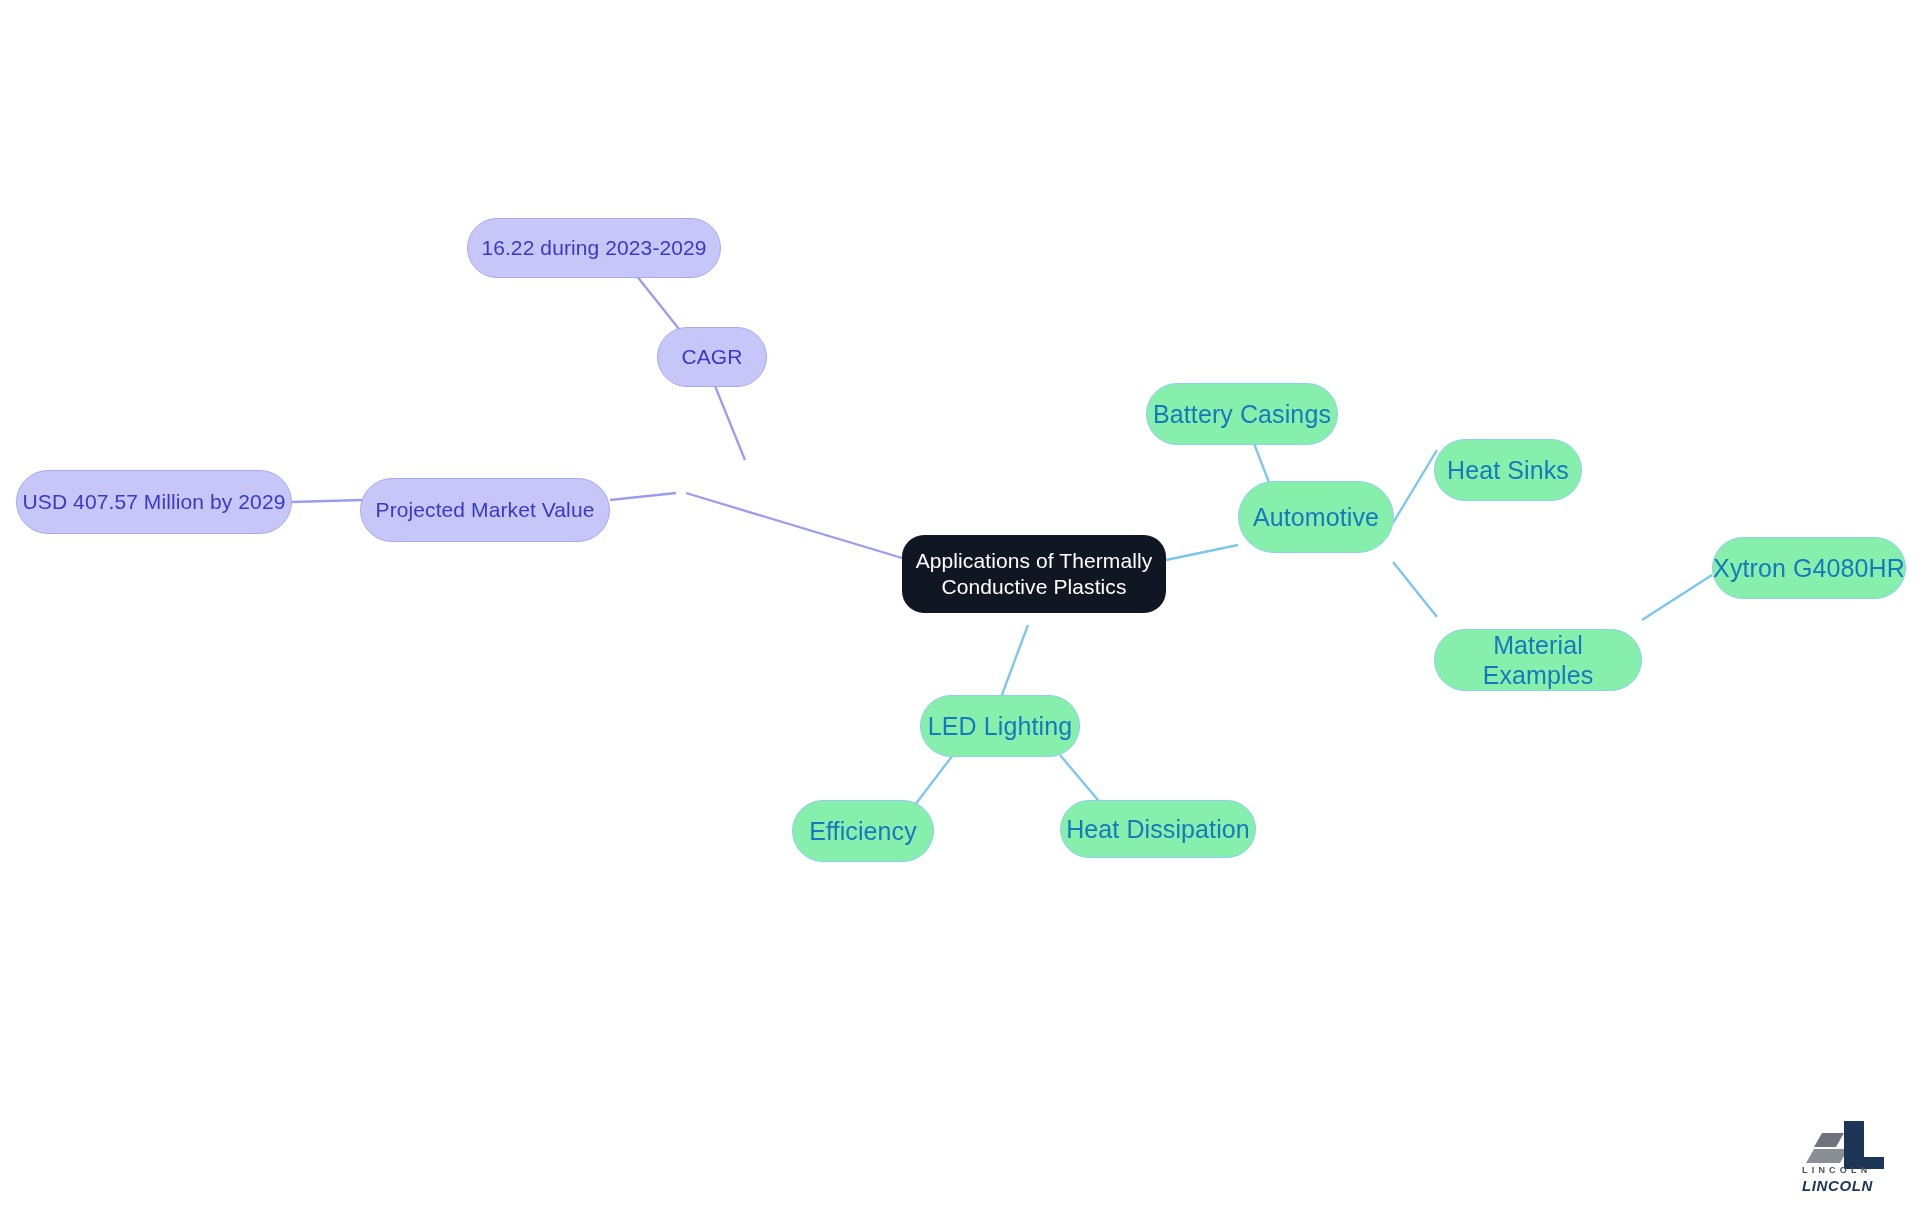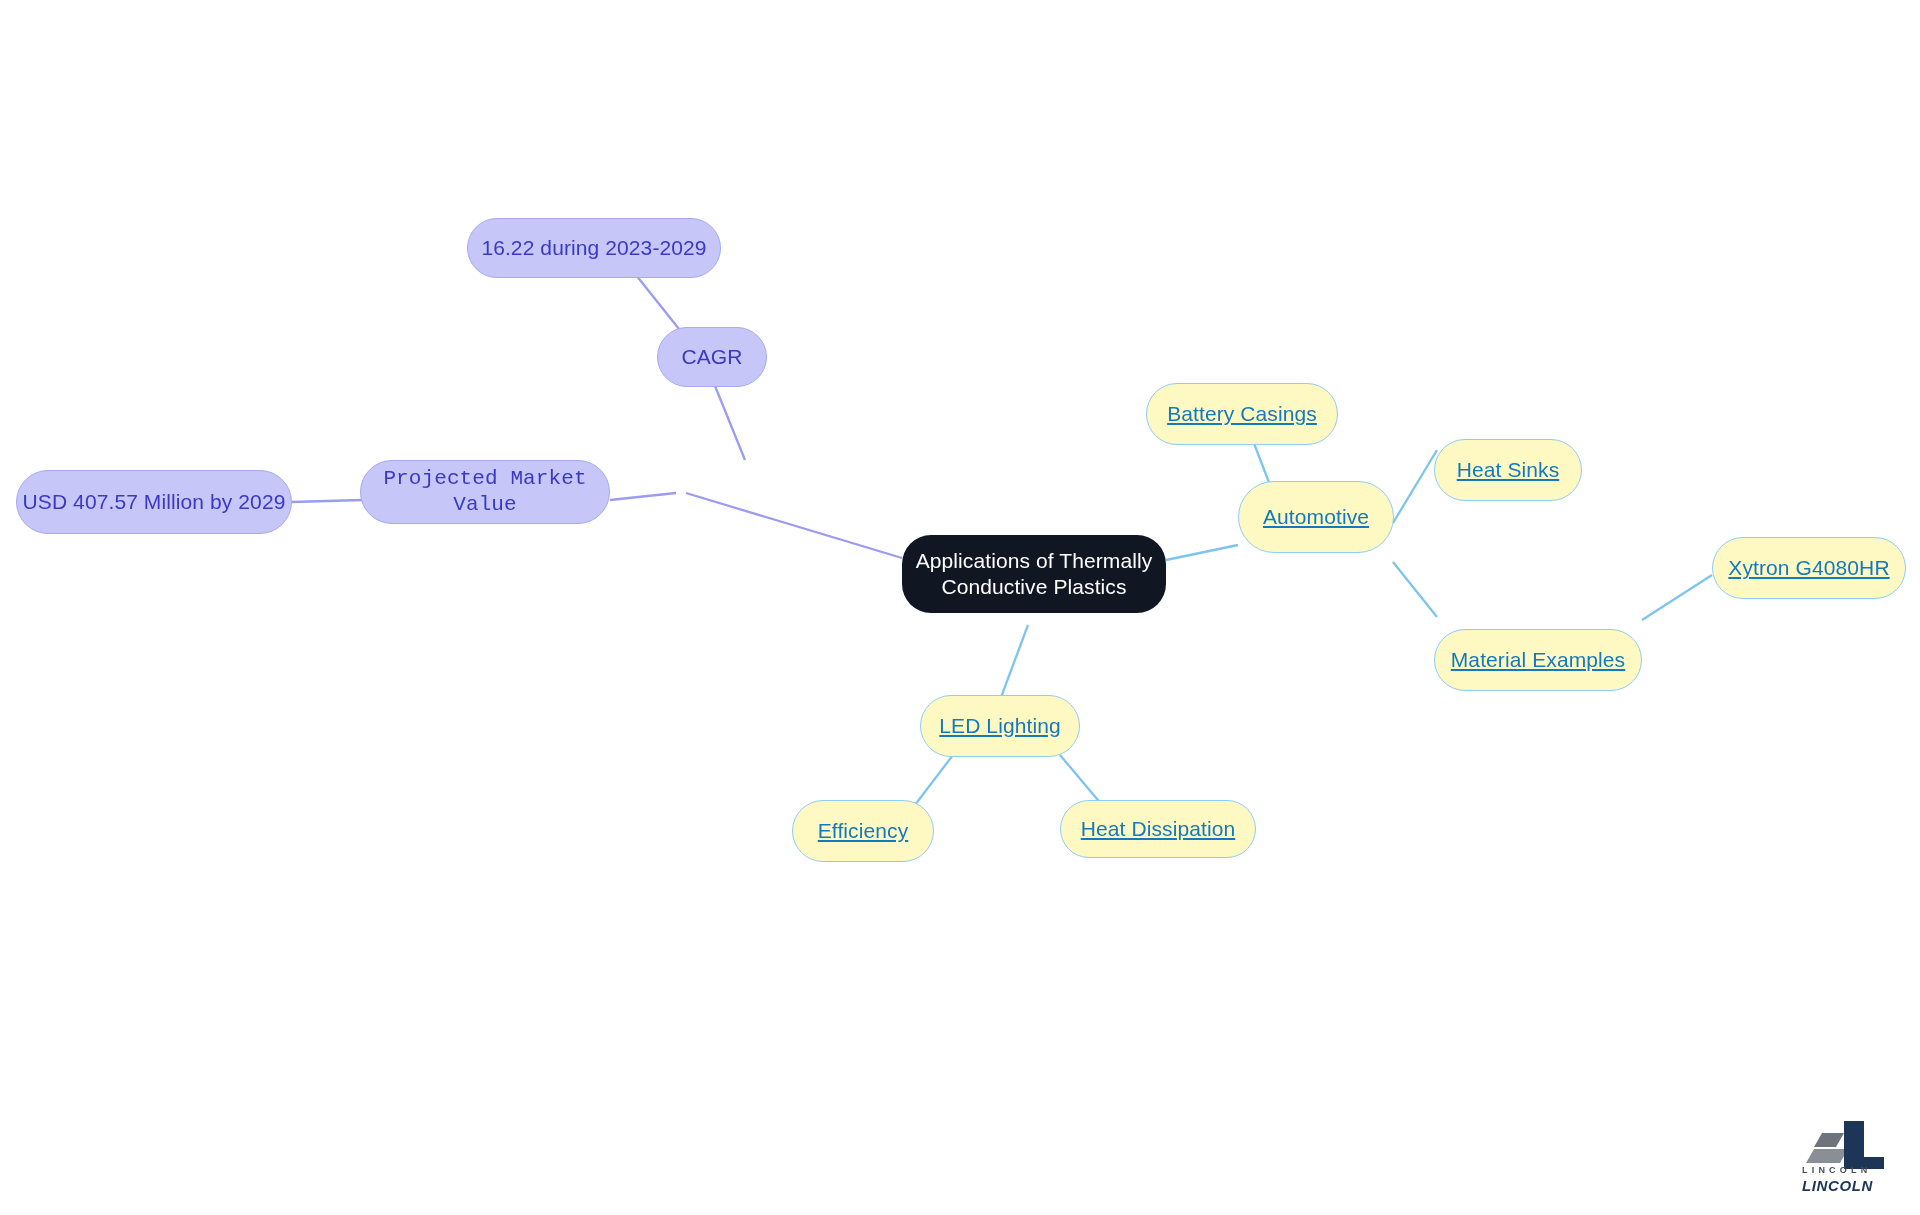--- a/index.html
+++ b/index.html
@@ -47,26 +47,25 @@
     border: none;
   }
   .node.purple {
     background: #c6c7f8;
     border: 1.6px solid #a8a9f0;
     color: #3b39c4;
     border-radius: 999px;
     font-size: 21px;
   }
   .node.blue {
-    background: #fef9c3;
+    background: #86efac;
     border: 1.6px solid #8ecdf5;
     color: #1579bd;
     border-radius: 999px;
-    font-size: 21px;
-    text-decoration: underline;
+    font-size: 25px;
   }
   
   #logo {
     position: absolute;
     left: 1792px;
     top: 1115px;
     width: 108px;
     height: 82px;
   }
   #logo .logo-word-1 {
@@ -107,29 +106,29 @@
     <path d="M 1166,560 L 1238,545" stroke="#7cc5ef" stroke-width="2.3" fill="none"></path>
     <path d="M 1280,511 L 1245,420" stroke="#7cc5ef" stroke-width="2.3" fill="none"></path>
     <path d="M 1393,523 L 1437,450" stroke="#7cc5ef" stroke-width="2.3" fill="none"></path>
     <path d="M 1393,562 L 1437,617" stroke="#7cc5ef" stroke-width="2.3" fill="none"></path>
     <path d="M 1642,620 L 1712,575" stroke="#7cc5ef" stroke-width="2.3" fill="none"></path>
     <path d="M 1028,625 L 1000,700" stroke="#7cc5ef" stroke-width="2.3" fill="none"></path>
     <path d="M 953,755 L 905,818" stroke="#7cc5ef" stroke-width="2.3" fill="none"></path>
     <path d="M 1060,755 L 1108,812" stroke="#7cc5ef" stroke-width="2.3" fill="none"></path>
   </svg>
 
-  <div class="node root" style="left:902px; top:535px; width:264px; height:78px;border-radius:29px;">Applications of Thermally
+  <div class="node root" style="left:902px; top:535px; width:264px; height:78px;">Applications of Thermally
 Conductive Plastics</div>
 
 
   <div class="node purple" style="left:657px; top:327px; width:110px; height:60px;">CAGR</div>
 
   <div class="node purple" style="left:467px; top:218px; width:254px; height:60px;">16.22 during 2023-2029</div>
 
-  <div class="node purple" style="left:360px; top:460px; width:250px; height:64px;font-family:Liberation Mono, monospace;">Projected Market Value</div>
+  <div class="node purple" style="left:360px; top:478px; width:250px; height:64px;">Projected Market Value</div>
 
   <div class="node purple" style="left:16px; top:470px; width:276px; height:64px;">USD 407.57 Million by 2029</div>
 
   <div class="node blue" style="left:1238px; top:481px; width:156px; height:72px;">Automotive</div>
 
   <div class="node blue" style="left:1146px; top:383px; width:192px; height:62px;">Battery Casings</div>
 
   <div class="node blue" style="left:1434px; top:411px; width:148px; height:62px;margin-top:28px;">Heat Sinks</div>
 
   <div class="node blue" style="left:1434px; top:599px; width:208px; height:62px;margin-top:30px;">Material Examples</div>

